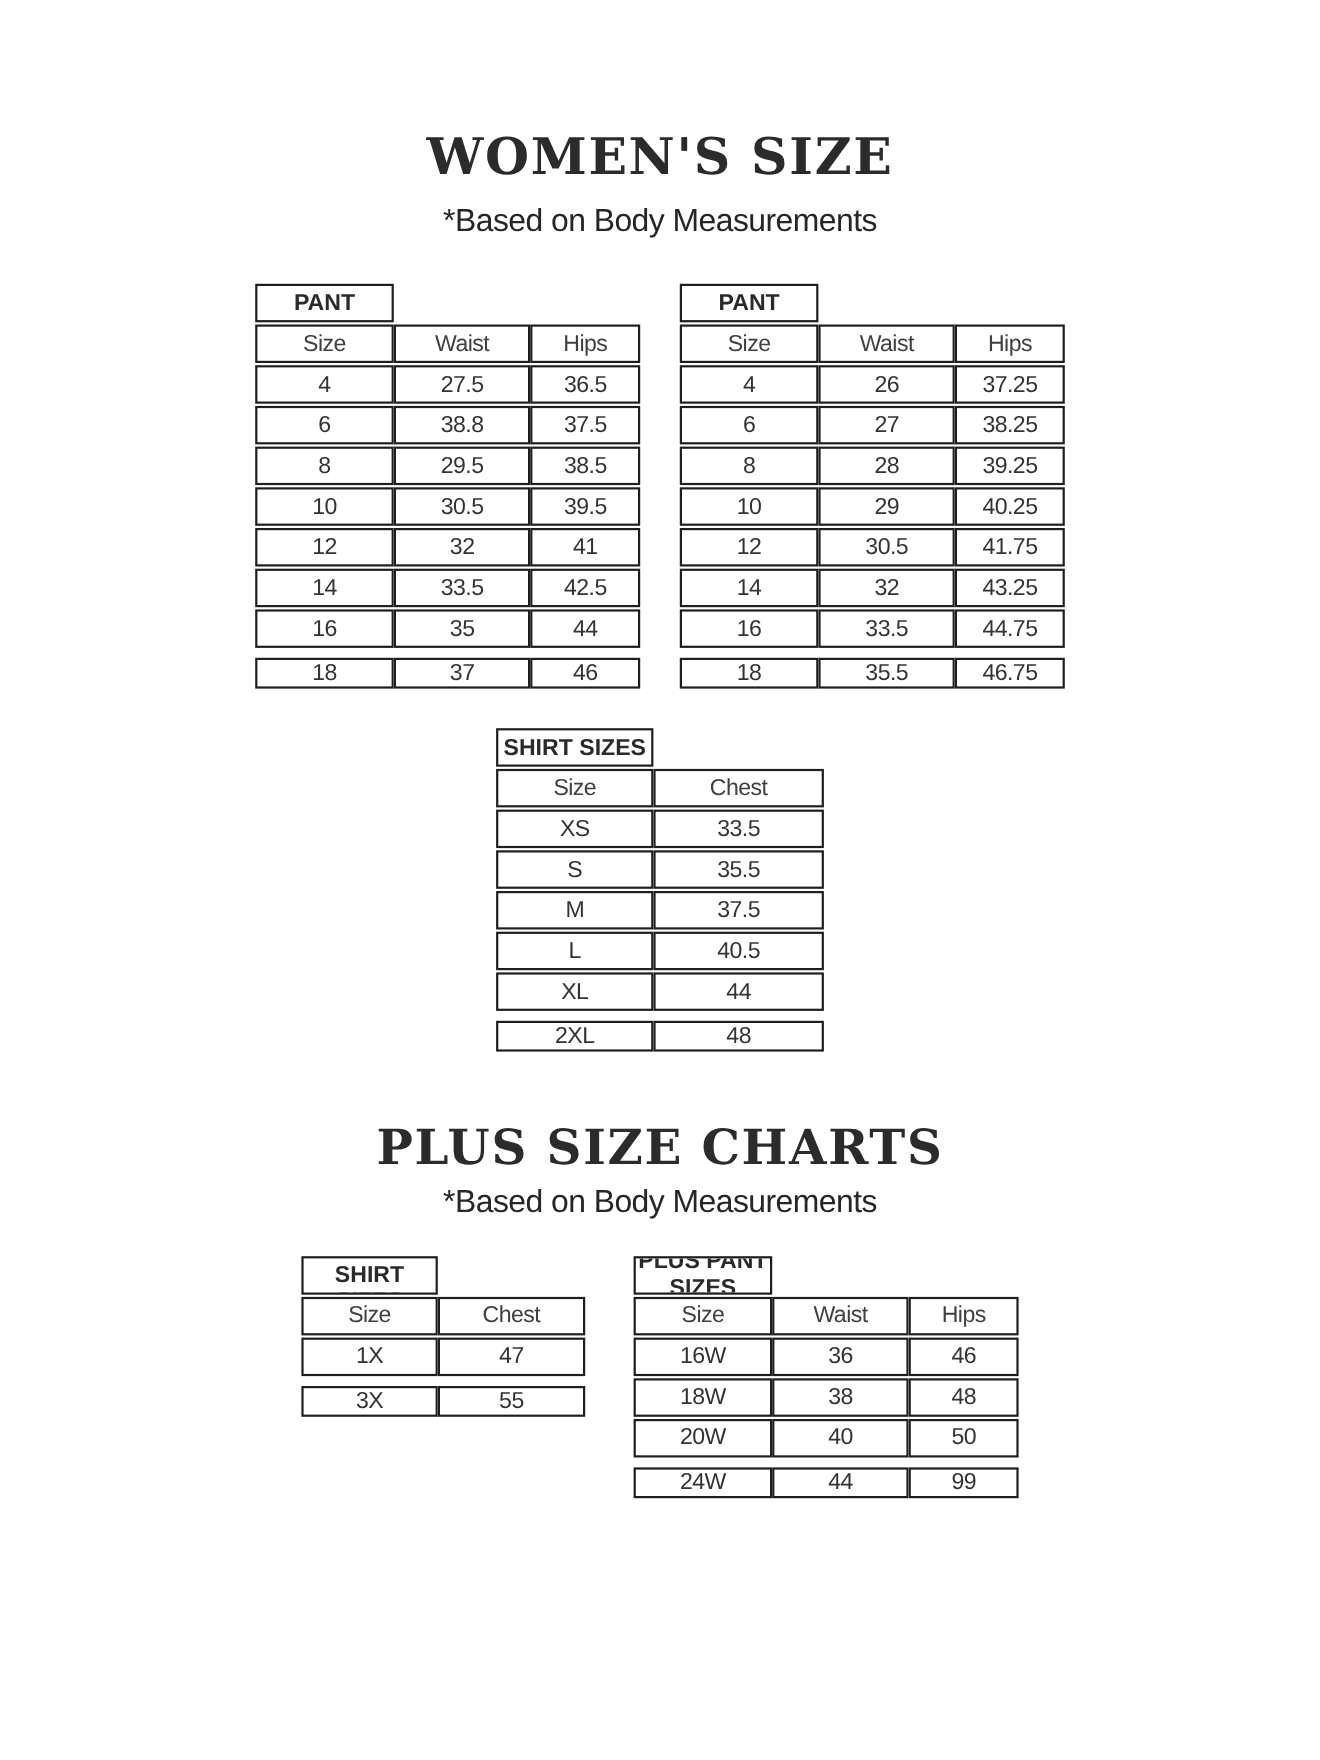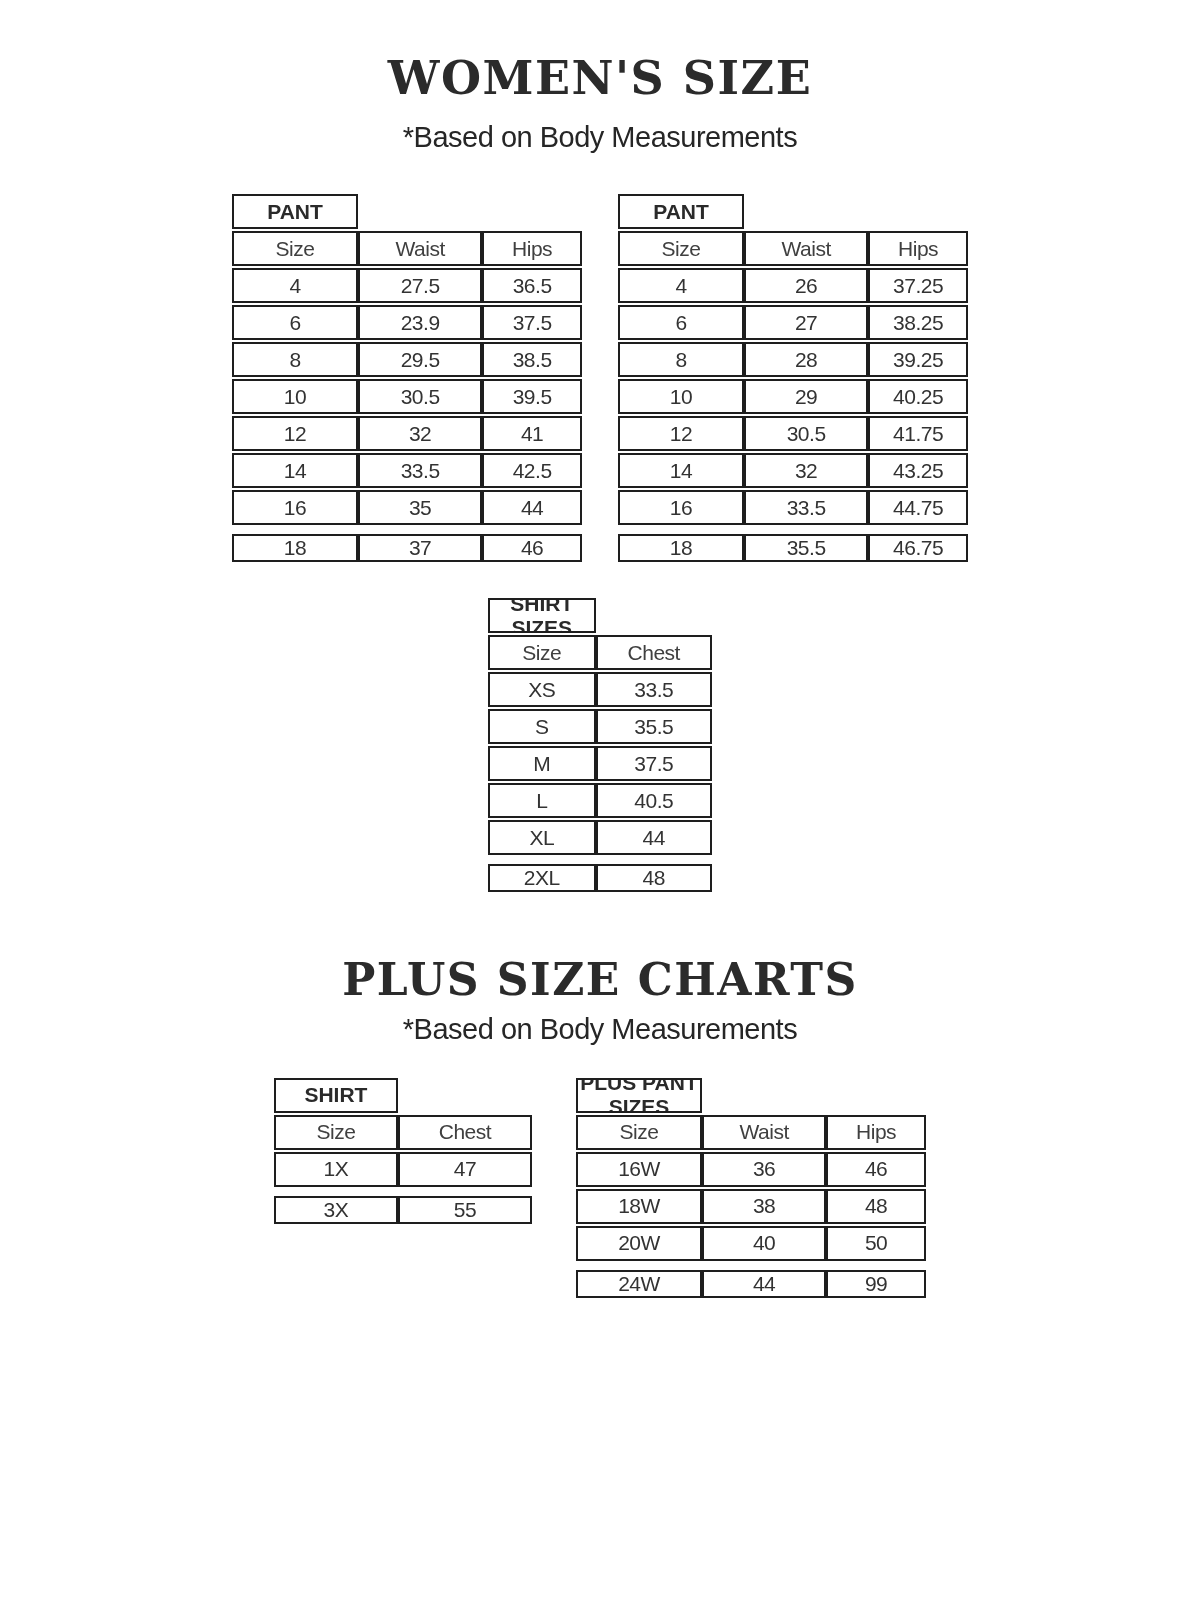--- a/index.html
+++ b/index.html
@@ -7,21 +7,21 @@
     padding: 0;
     background: #ffffff;
     font-family: "Liberation Sans", sans-serif;
   }
   .page {
     width: 1200px;
     height: 1600px;
     background: #ffffff;
     overflow: hidden;
     box-sizing: border-box;
-    padding-top: 52px;
+    padding-top: 116px;
   }
   .content {
     width: 1170px;
     margin: 0 auto;
     text-align: center;
   }
   .main-title {
     font-family: "DejaVu Serif", serif;
     font-weight: 700;
     font-size: 46px;
@@ -52,21 +52,21 @@
     justify-content: center;
     align-items: flex-start;
     gap: 36px;
     margin-top: 40px;
   }
   .tables-row.shirt { margin-top: 36px; }
   .tables-row.bottom { gap: 44px; margin-top: 32px; }
 
   .sizetable { text-align: center; }
   .w350 { width: 350px; }
-  .w250 { width: 224px; }
+  .w250 { width: 298px; }
   .w258 { width: 258px; }
 
   .trow {
     display: flex;
     height: 35px;
     margin-bottom: 2px;
   }
   .trow:last-child { margin-bottom: 0; align-items: flex-end; }
   .cell {
     box-sizing: border-box;
@@ -111,21 +111,21 @@
             <div class="cell">Waist</div>
             <div class="cell">Hips</div>
           </div>
           <div class="trow">
             <div class="cell">4</div>
             <div class="cell">27.5</div>
             <div class="cell">36.5</div>
           </div>
           <div class="trow">
             <div class="cell">6</div>
-            <div class="cell">23.9</div>
+            <div class="cell">38.8</div>
             <div class="cell">37.5</div>
           </div>
           <div class="trow">
             <div class="cell">8</div>
             <div class="cell">29.5</div>
             <div class="cell">38.5</div>
           </div>
           <div class="trow">
             <div class="cell">10</div>
             <div class="cell">30.5</div>

